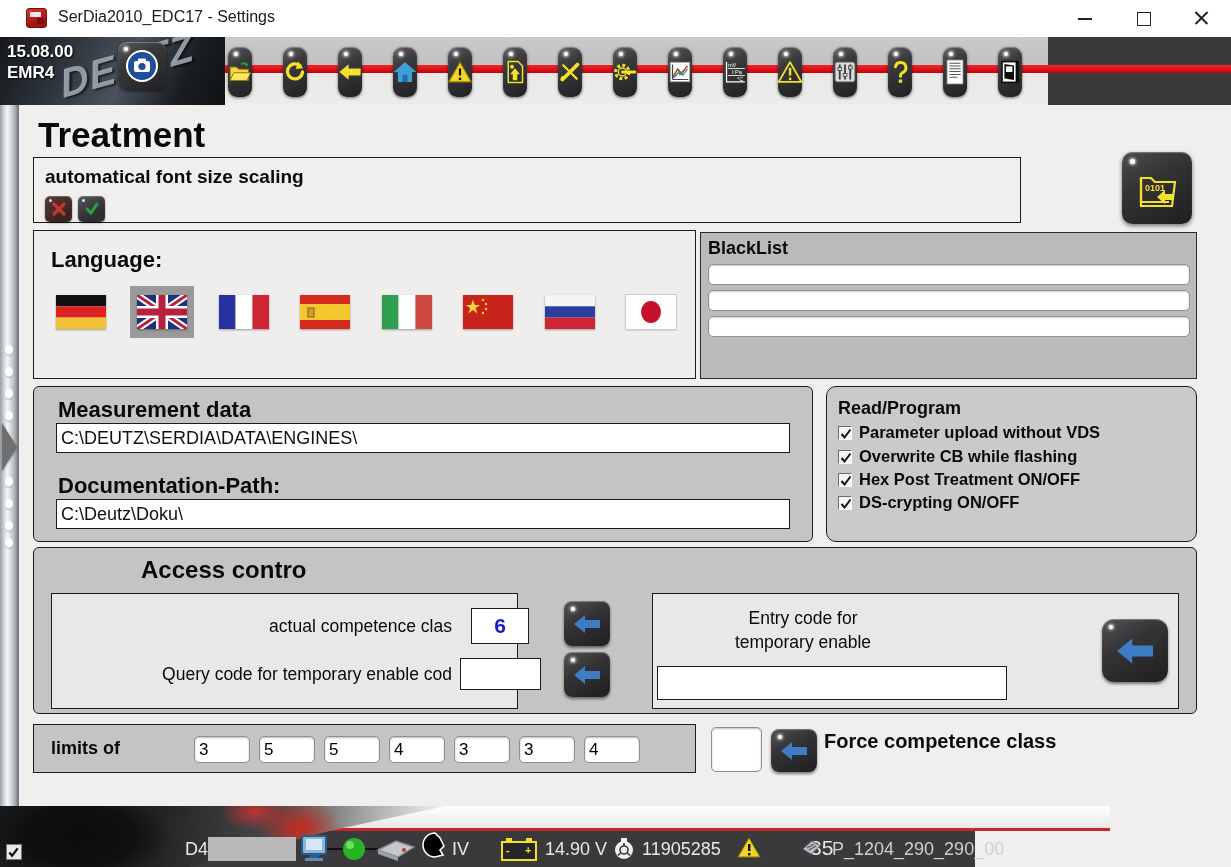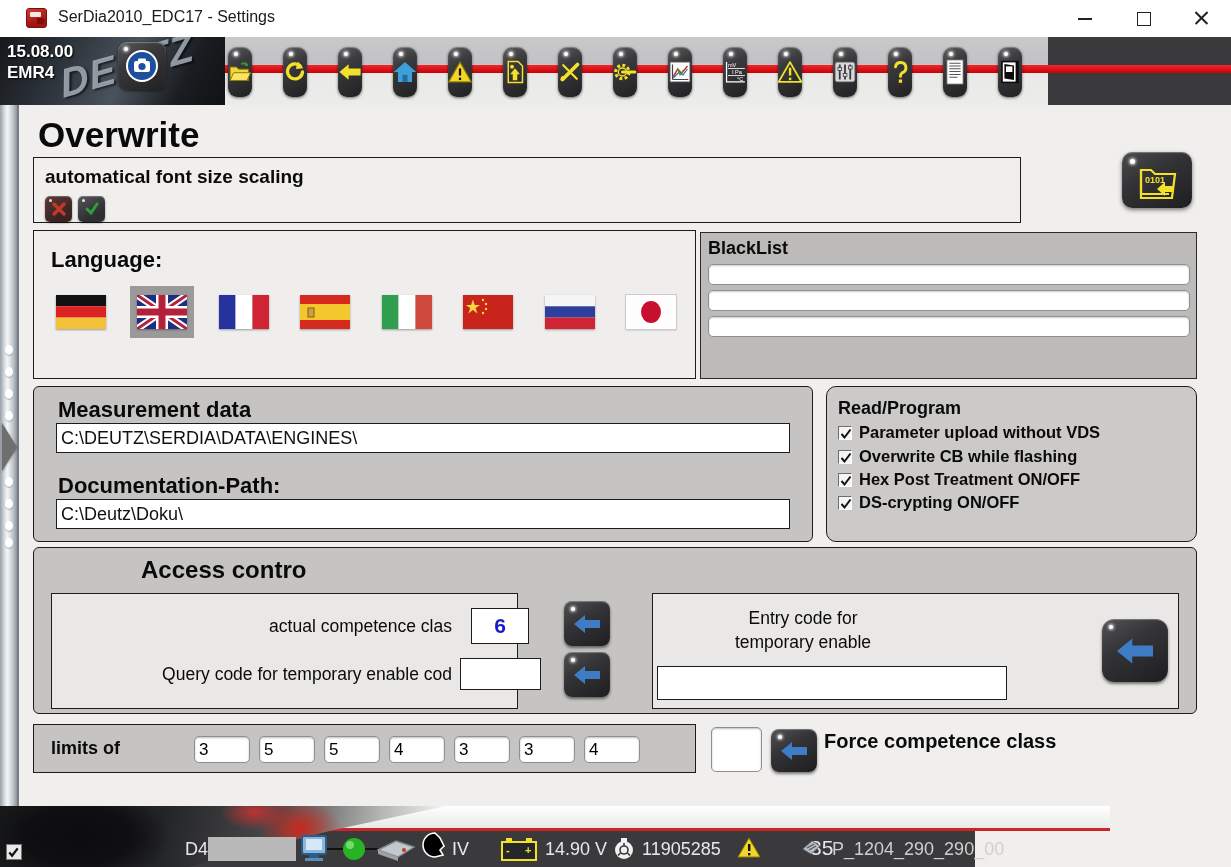--- a/index.html
+++ b/index.html
@@ -65,21 +65,21 @@
   .autoscale-box { left:33px; top:52px; width:988px; height:66px; background:#f0efed; }
   .autoscale-label { position:absolute; left:11px; top:8px; font-size:19px; font-weight:bold; color:#0a0a0a; }
   .mini-btn { position:absolute; top:38px; width:27px; height:26px; border-radius:5px;
               box-shadow:inset 0 1px 1px rgba(255,255,255,.25), 0 1px 2px rgba(0,0,0,.5);
               display:flex; align-items:center; justify-content:center; }
   .mini-btn::before { content:''; position:absolute; left:4px; top:3px; width:3px; height:3px; border-radius:50%;
                       background:#fff; opacity:.85; }
   .btn-x { left:11px; background:linear-gradient(150deg,#5c3a38,#3a2422 70%); }
   .btn-check { left:44px; background:linear-gradient(150deg,#565658,#2e2e30 70%); }
 
-  .folder-btn { position:absolute; left:1122px; top:47px; width:70px; height:56px; border-radius:10px;
+  .folder-btn { position:absolute; left:1122px; top:47px; width:70px; height:72px; border-radius:10px;
                 background:linear-gradient(150deg,#4c4c4e 0%,#333335 40%,#1f1f21 100%);
                 box-shadow:inset 0 1px 1px rgba(255,255,255,.3), 0 2px 4px rgba(0,0,0,.5);
                 display:flex; align-items:center; justify-content:center; }
   .folder-btn::before { content:''; position:absolute; left:8px; top:7px; width:5px; height:5px; border-radius:50%;
                         background:#fff; box-shadow:0 0 3px 1px rgba(255,255,255,.8); }
 
   .language-box { left:33px; top:125px; width:663px; height:149px; background:#efeeec; }
   .language-label { position:absolute; left:17px; top:16px; font-size:22px; font-weight:bold; color:#0a0a0a; }
   .flag { position:absolute; top:64px; width:50px; height:34px; box-shadow:0 1px 2px rgba(0,0,0,.35); }
   .flag svg { display:block; }
@@ -291,21 +291,21 @@
       <div class="strip-dot" style="top:262px;"></div>
       <div class="strip-dot" style="top:284px;"></div>
       <div class="strip-dot" style="top:306px;"></div>
       <div class="strip-arrow"></div>
       <div class="strip-dot" style="top:372px;"></div>
       <div class="strip-dot" style="top:394px;"></div>
       <div class="strip-dot" style="top:416px;"></div>
       <div class="strip-dot" style="top:433px;"></div>
     </div>
 
-    <h1 class="page-title">Overwrite</h1>
+    <h1 class="page-title">Treatment</h1>
 
     <div class="box autoscale-box">
       <div class="autoscale-label">automatical font size scaling</div>
       <div class="mini-btn btn-x">
         <svg width="16" height="16" viewBox="0 0 16 16">
           <path d="M3 3 L13 13 M13 3 L3 13" stroke="#c0392b" stroke-width="3.4" stroke-linecap="round"></path>
         </svg>
       </div>
       <div class="mini-btn btn-check">
         <svg width="16" height="16" viewBox="0 0 16 16">

